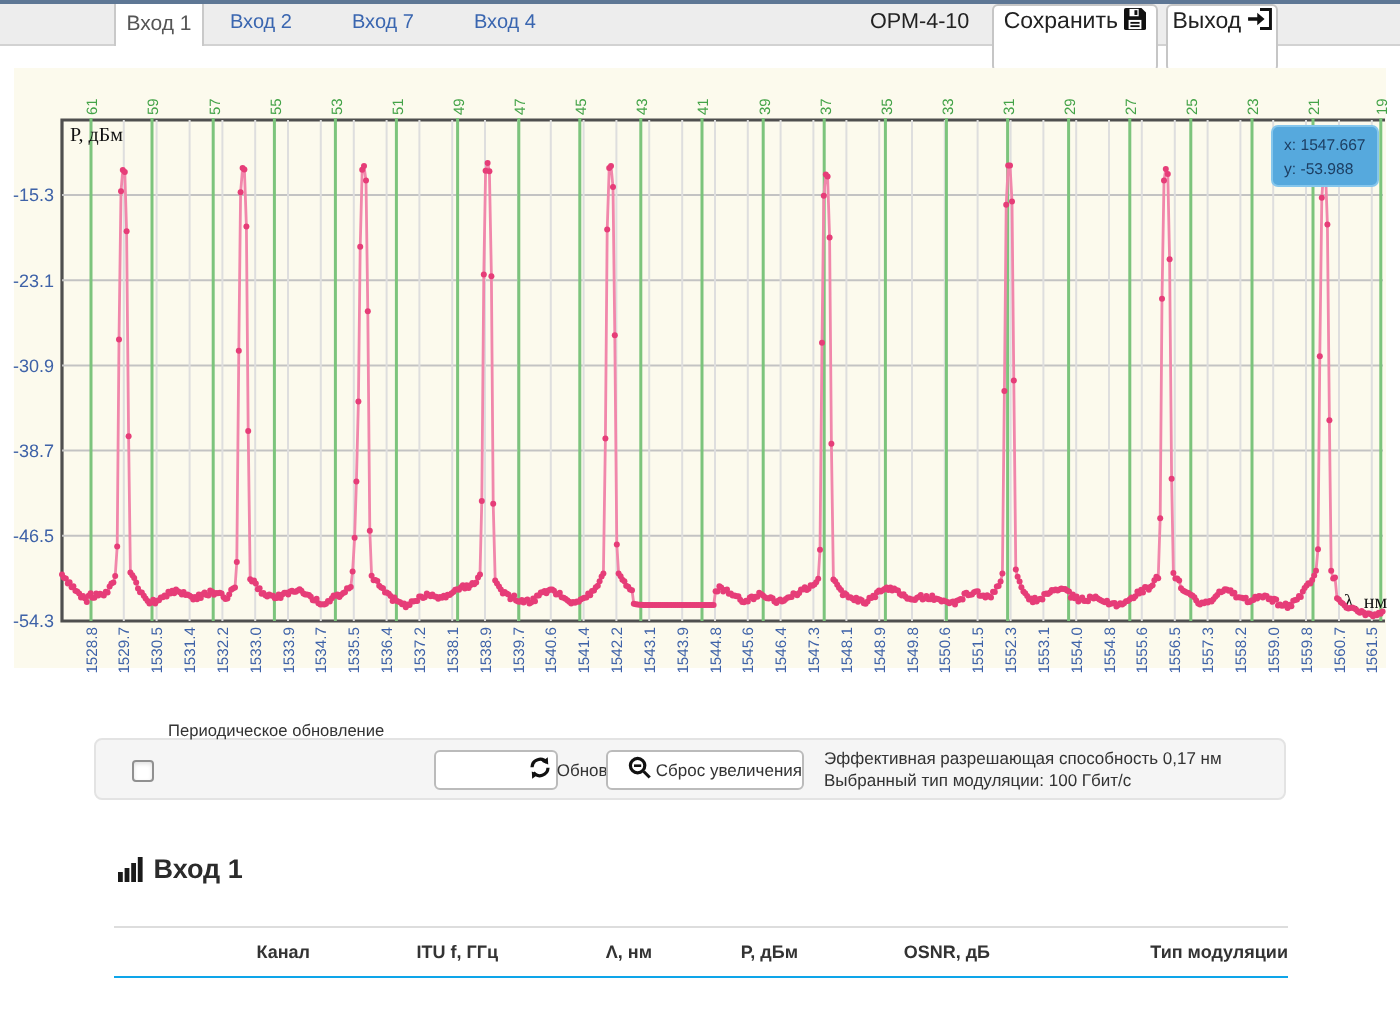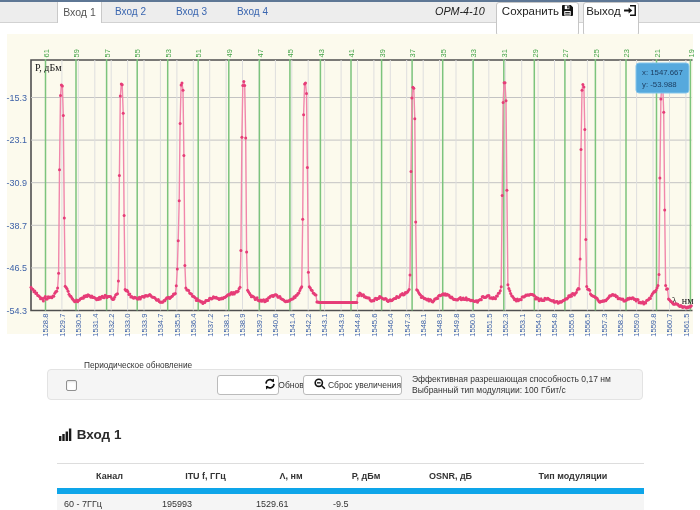--- a/index.html
+++ b/index.html
@@ -5,48 +5,48 @@
 html,body { width:700px; height:510px; background:#fff;
   font-family:"Liberation Sans", sans-serif; position:relative; overflow:hidden; }
 .abs { position:absolute; }
 .topstrip { left:0; top:0; width:700px; height:2.5px; background:#5e7795; }
 .tabbar { left:0; top:2px; width:700px; height:21px; background:#ededed;
   border-bottom:1px solid #d2d2d2; }
 .tab-active { left:57px; top:2px; width:45px; height:21px; background:#fff;
   border-left:1px solid #c9c9c9; border-right:1px solid #c9c9c9;
   color:#555; font-size:10.5px; text-align:center; line-height:20px; z-index:3; }
 .tablink { top:2px; height:21px; color:#3a66b0; font-size:10px; line-height:20px; }
-.opm { left:435px; top:2px; height:20px; line-height:19px; font-size:10.8px; color:#222;font-style:italic; }
+.opm { left:435px; top:2px; height:20px; line-height:19px; font-size:10.8px; color:#222; }
 .tbtn { top:2px; height:34px; background:#fff; border:1px solid #c6c6c6; border-radius:3px;
   font-size:11.5px; color:#222; line-height:16px; text-align:center; }
 .chartbg { left:7px; top:34px; width:686px; height:300px; background:#fcfaed; }
 .well { left:47px; top:369px; width:596px; height:31px; background:#f5f5f5;
   border:1px solid #e3e3e3; border-radius:4px; }
 .chk { left:66px; top:380px; width:11px; height:11px; background:#fff;
   border:1px solid #909090; border-radius:2px; box-shadow:inset 0 1px 2px rgba(0,0,0,.12); }
 .ctl-lbl { left:84px; top:360px; font-size:8.3px; color:#333; white-space:nowrap; }
 .cbtn { background:#fff; border:1px solid #bbb; border-radius:3px; font-size:8.5px;
   color:#333; text-align:center; white-space:nowrap; }
 .restext { left:412px; top:374px; width:230px; text-align:left; font-size:8.5px;
   color:#333; line-height:11px; white-space:nowrap; }
 .hdr { left:59px; top:427px; font-size:13.5px; font-weight:bold; color:#2b2b2b; }
 table.t { position:absolute; left:57px; top:463px; width:587px; border-collapse:collapse;
   font-size:9px; color:#333; }
-table.t th { text-align:center; font-weight:bold; padding:7px 0 7px 7px;
-  border-bottom:6px solid #0ea5e9; }
+table.t th { text-align:right; font-weight:bold; padding:7px 0 7px 7px;
+  border-bottom:1px solid #0ea5e9; }
 table.t td { text-align:left; padding:4.5px 0 4.5px 7px; border-bottom:1px solid #e7e7e7; }
 table.t { border-top:1px solid #ddd; }
 tr.odd { background:#f5f5f5; }
 </style></head>
 <body>
 <div class="abs topstrip"></div>
 <div class="abs tabbar"></div>
 <div class="abs tab-active">Вход 1</div>
 <div class="abs tablink" style="left:115px;">Вход 2</div>
-<div class="abs tablink" style="left:176px;">Вход 3</div>
+<div class="abs tablink" style="left:176px;">Вход 7</div>
 <div class="abs tablink" style="left:237px;">Вход 4</div>
 <div class="abs opm">ОРМ-4-10</div>
 <div class="abs tbtn" style="left:496px;width:83px;">Сохранить&nbsp;<svg width="11" height="11" viewBox="0 0 12 12" style="vertical-align:-1px">
       <path d="M1 0 h8.5 L12 2.5 V11 a1 1 0 0 1-1 1 H1 a1 1 0 0 1-1-1 V1 a1 1 0 0 1 1-1z" fill="#111"></path>
       <rect x="3" y="0.5" width="5" height="4" fill="#fff"></rect>
       <rect x="5.7" y="1.2" width="1.6" height="2.6" fill="#111"></rect>
       <rect x="2.5" y="6.5" width="7" height="5" fill="#fff"></rect>
       <rect x="3.5" y="7.6" width="5" height="1" fill="#111"></rect>
       <rect x="3.5" y="9.4" width="5" height="1" fill="#111"></rect>
     </svg></div>
@@ -869,22 +869,14 @@
     </colgroup>
 <tbody>
       <tr>
         <th>Канал</th>
         <th>ITU f, ГГц</th>
         <th>Λ, нм</th>
         <th>Р, дБм</th>
         <th>OSNR, дБ</th>
         <th>Тип модуляции</th>
       </tr>
-<tr class="odd">
-        <td>60 - 7ГГц</td>
-        <td>195993</td>
-        <td>1529.61</td>
-        <td>-9.5</td>
-        <td></td>
-        <td></td>
-      </tr>
 </tbody>
   </table>
 
 </body></html>

